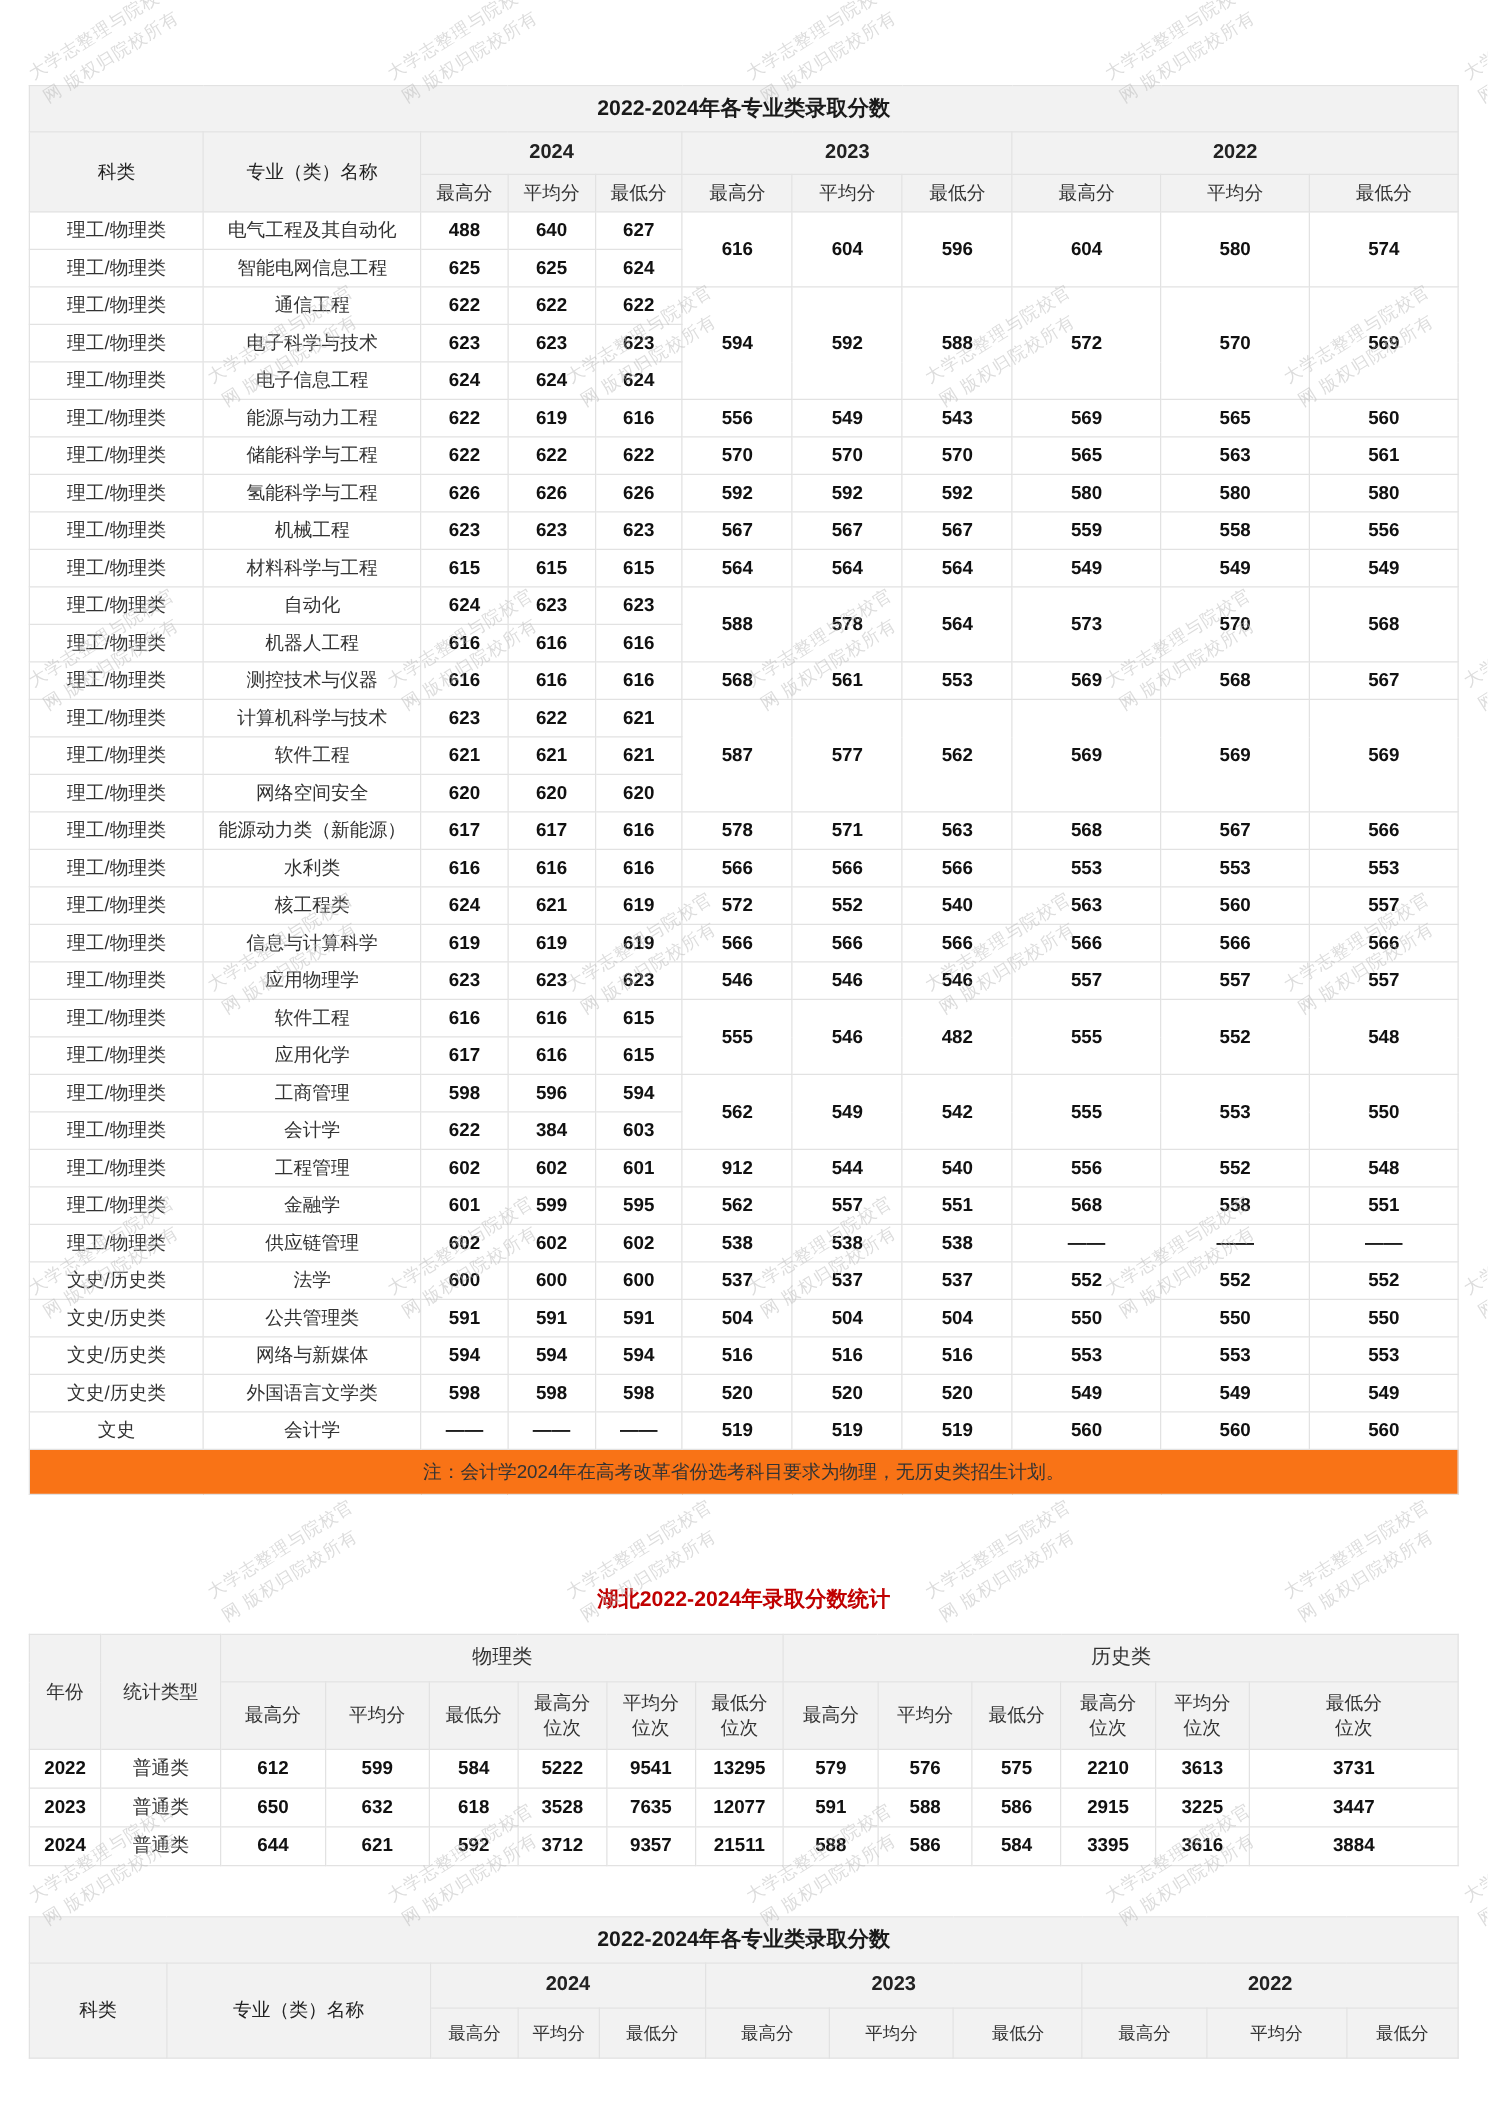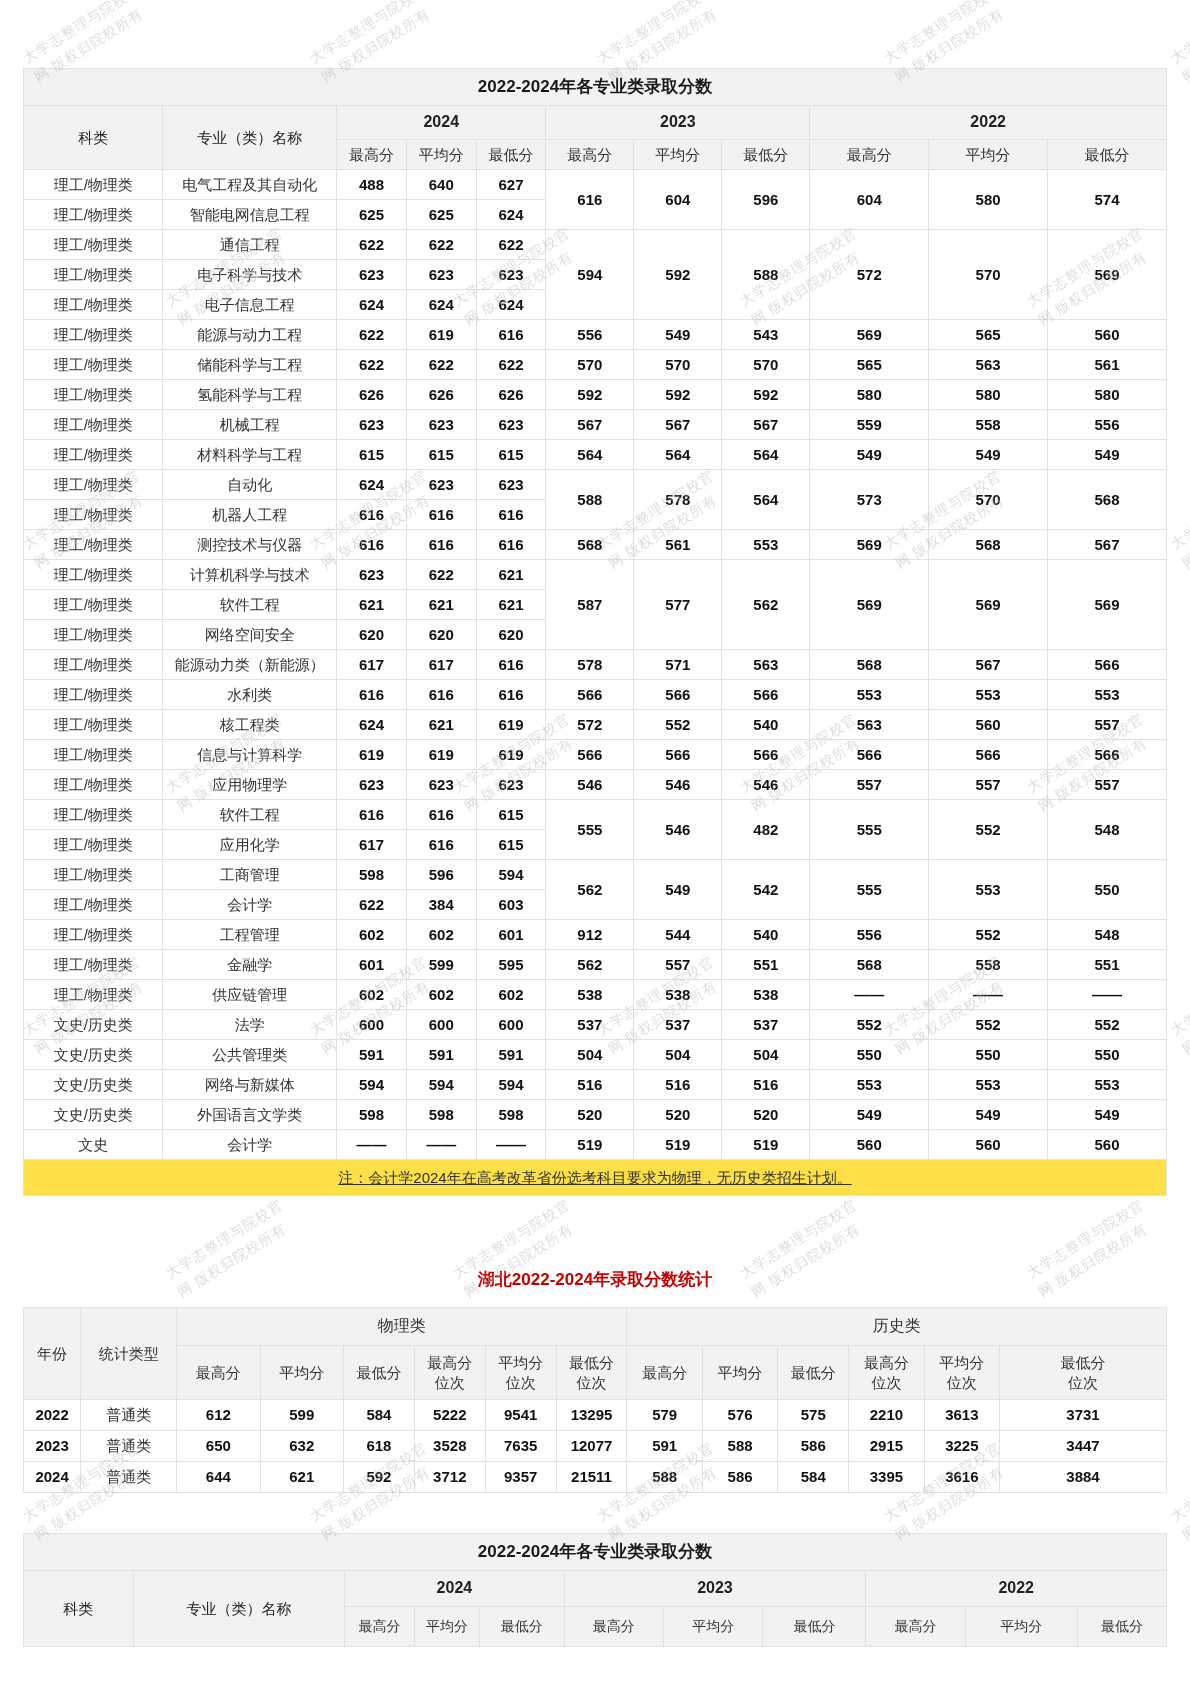--- a/index.html
+++ b/index.html
@@ -19,21 +19,21 @@
     text-align: center; vertical-align: middle;
     padding: 2px 2px; line-height: 1.3;
   }
   thead th { background: #f2f2f2; font-weight: normal; font-size: 15px; color: #333; }
   .title-row th { font-size: 17px; font-weight: bold; color: #1a1a1a; height: 37px; }
   .year-row th { height: 34px; font-size: 16px; font-weight: bold; color: #222; }
   .sub-row th { height: 30px; font-size: 15px; }
   tbody td { height: 30px; font-size: 15px; background: #fff; }
   td.txt { color: #333; font-weight: normal; }
   td.num { color: #111; font-weight: bold; font-size: 15px; }
-  tfoot td { height: 36px; font-size: 15px; color: #333; background: #fde047; text-decoration: underline; }
+  tfoot td { height: 36px; font-size: 15px; color: #333; background: #f97316; }
   
   .red-title {
     margin: 72px 0 16px 0;
     text-align: center; font-size: 17px; font-weight: bold;
     color: #c00000;
   }
   .t2 .group-row th { height: 38px; font-size: 16px; font-weight: normal; }
   .t2 .sub-row2 th { height: 54px; font-size: 15px; white-space: pre-line; }
   .t2 tbody td { height: 31px; }
   

